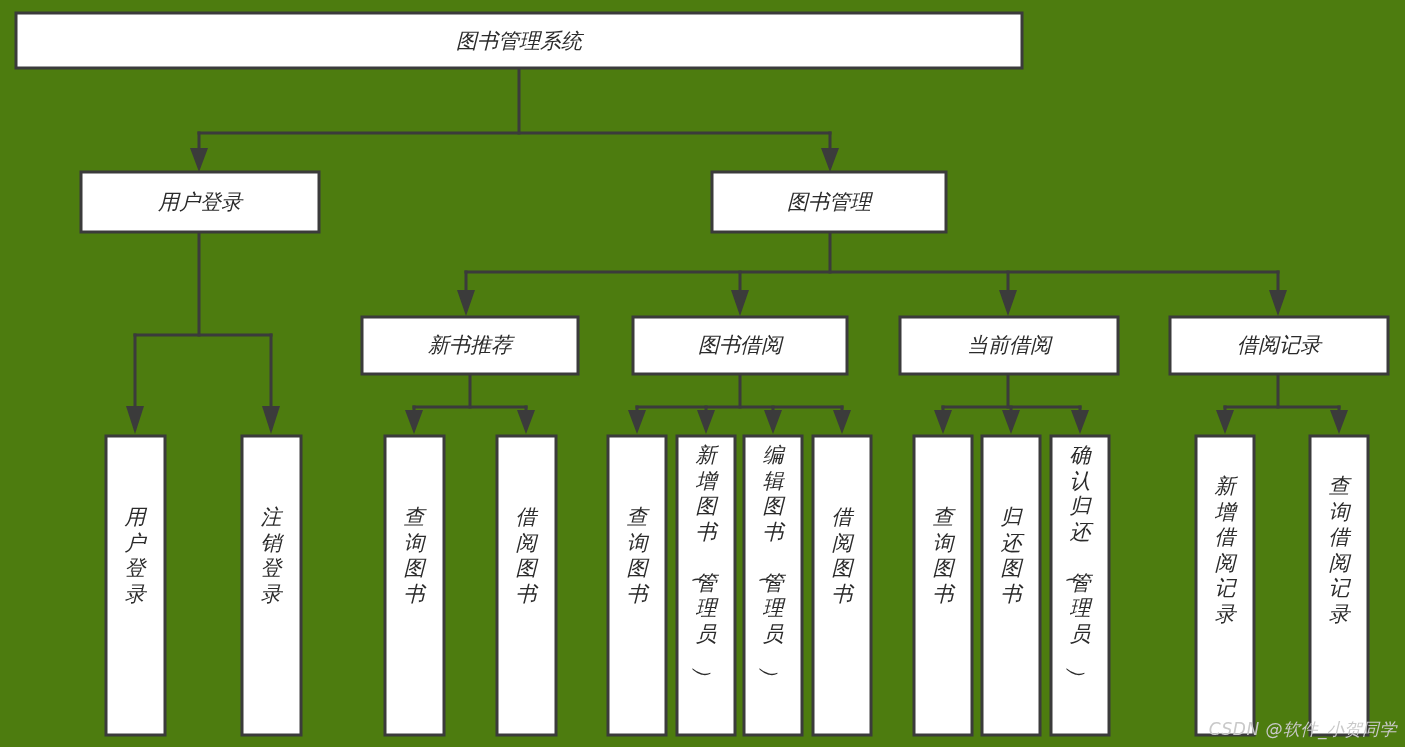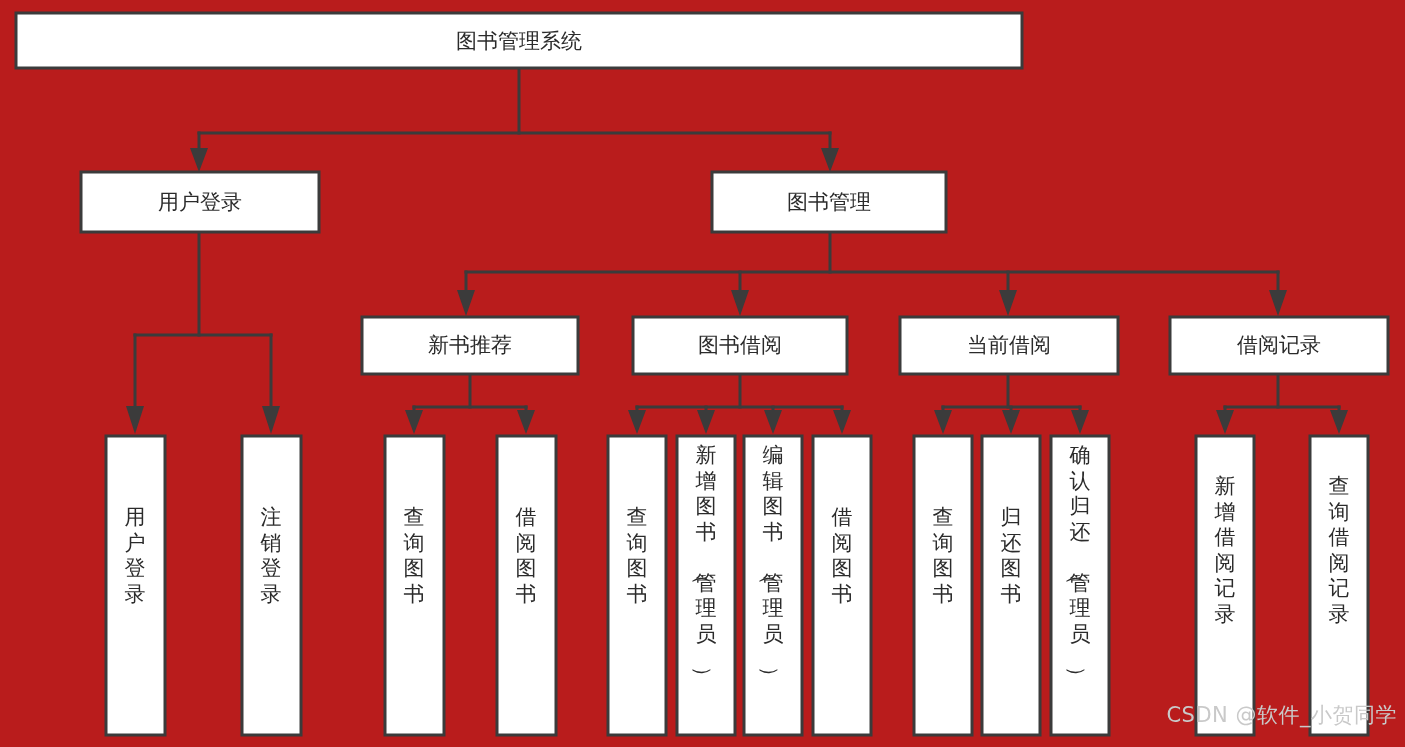--- a/index.html
+++ b/index.html
@@ -11,21 +11,22 @@
   body {
     width: 1405px;
     height: 747px;
     font-family: "DejaVu Sans", "Liberation Sans", sans-serif;
     overflow: hidden;
   }
   #diagram-root {
     position: relative;
     width: 1405px;
     height: 747px;
-    background: #b91c1c;
+    background: #4d7c0f;
+    font-style: italic;
   }
   svg#tree-svg {
     position: absolute;
     left: 0;
     top: 0;
     width: 1405px;
     height: 747px;
   }
   .node-box {
     fill: #ffffff;
@@ -51,23 +52,23 @@
   }
   .node-label-v {
     font-family: "DejaVu Sans", "Liberation Sans", sans-serif;
     font-size: 21px;
     fill: #2b2b2b;
     text-anchor: middle;
   }
   .watermark-text {
     position: absolute;
     right: 8px;
-    bottom: 18px;
-    font-family: "DejaVu Sans", "Liberation Sans", sans-serif;
-    font-size: 21px;
+    bottom: 6px;
+    font-family: "DejaVu Sans", "Liberation Sans", sans-serif;
+    font-size: 17px;
     color: #c9c9c9;
     white-space: nowrap;
     letter-spacing: 0.5px;
   }
 </style>
 </head>
 <body>
 
 <div id="diagram-root">
 

